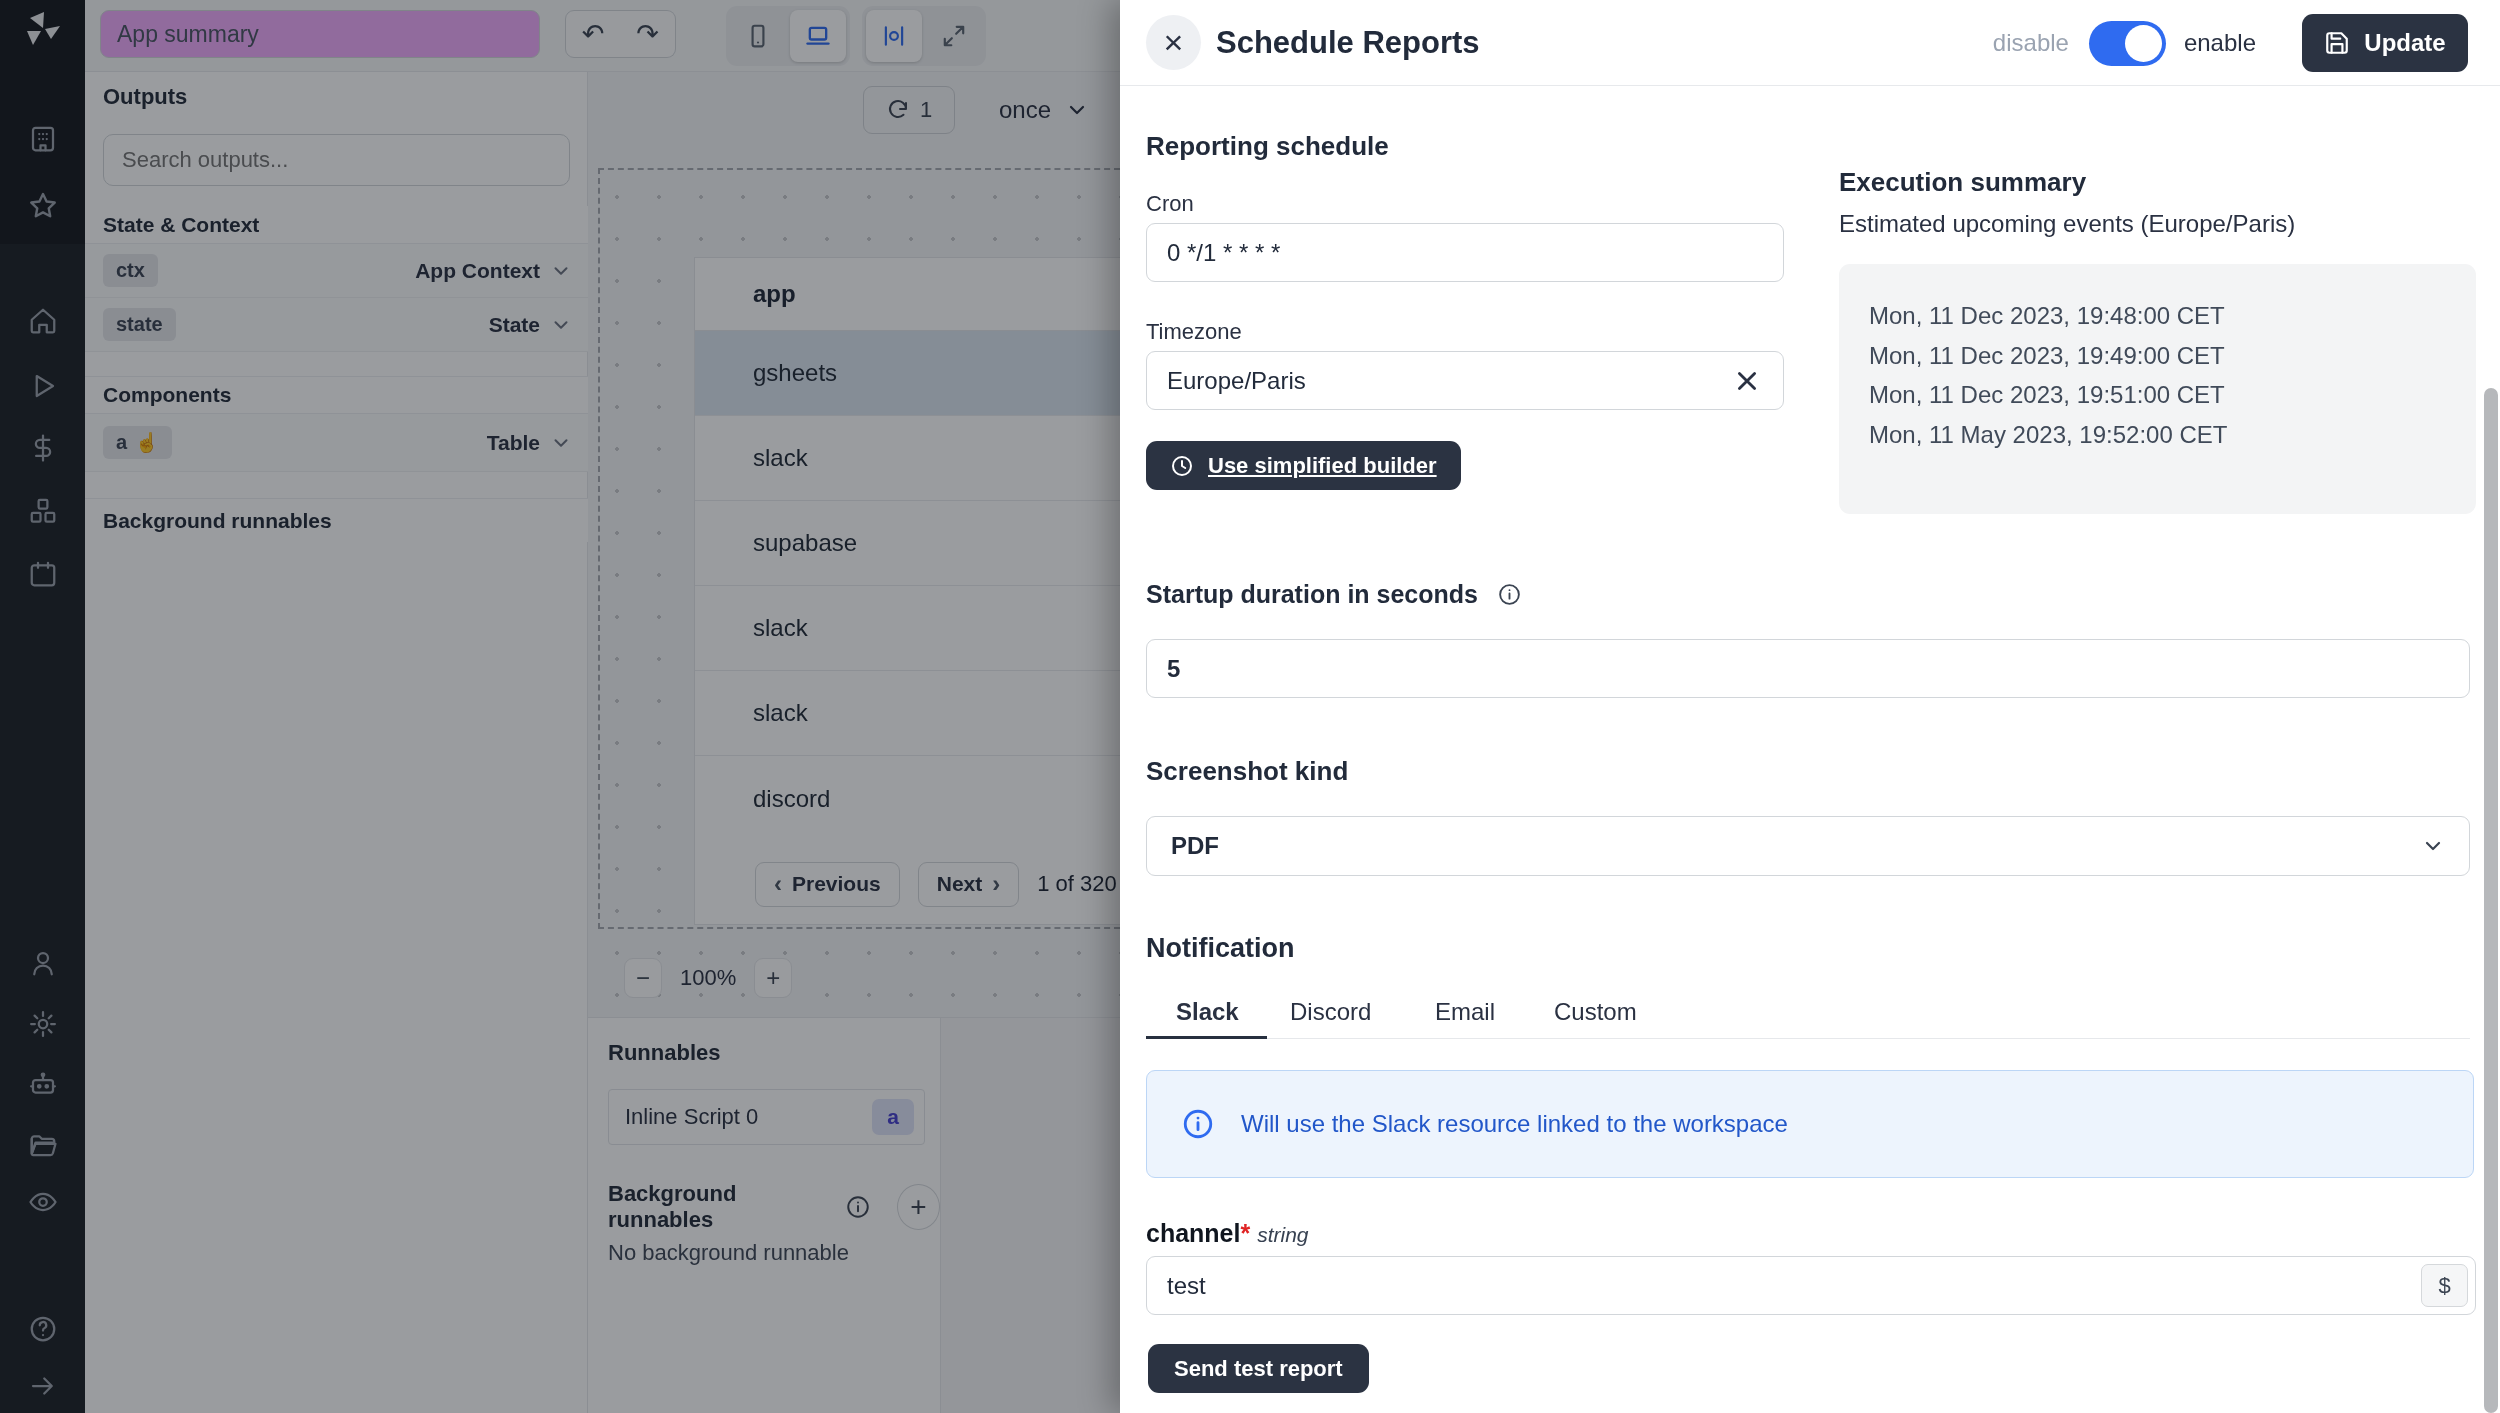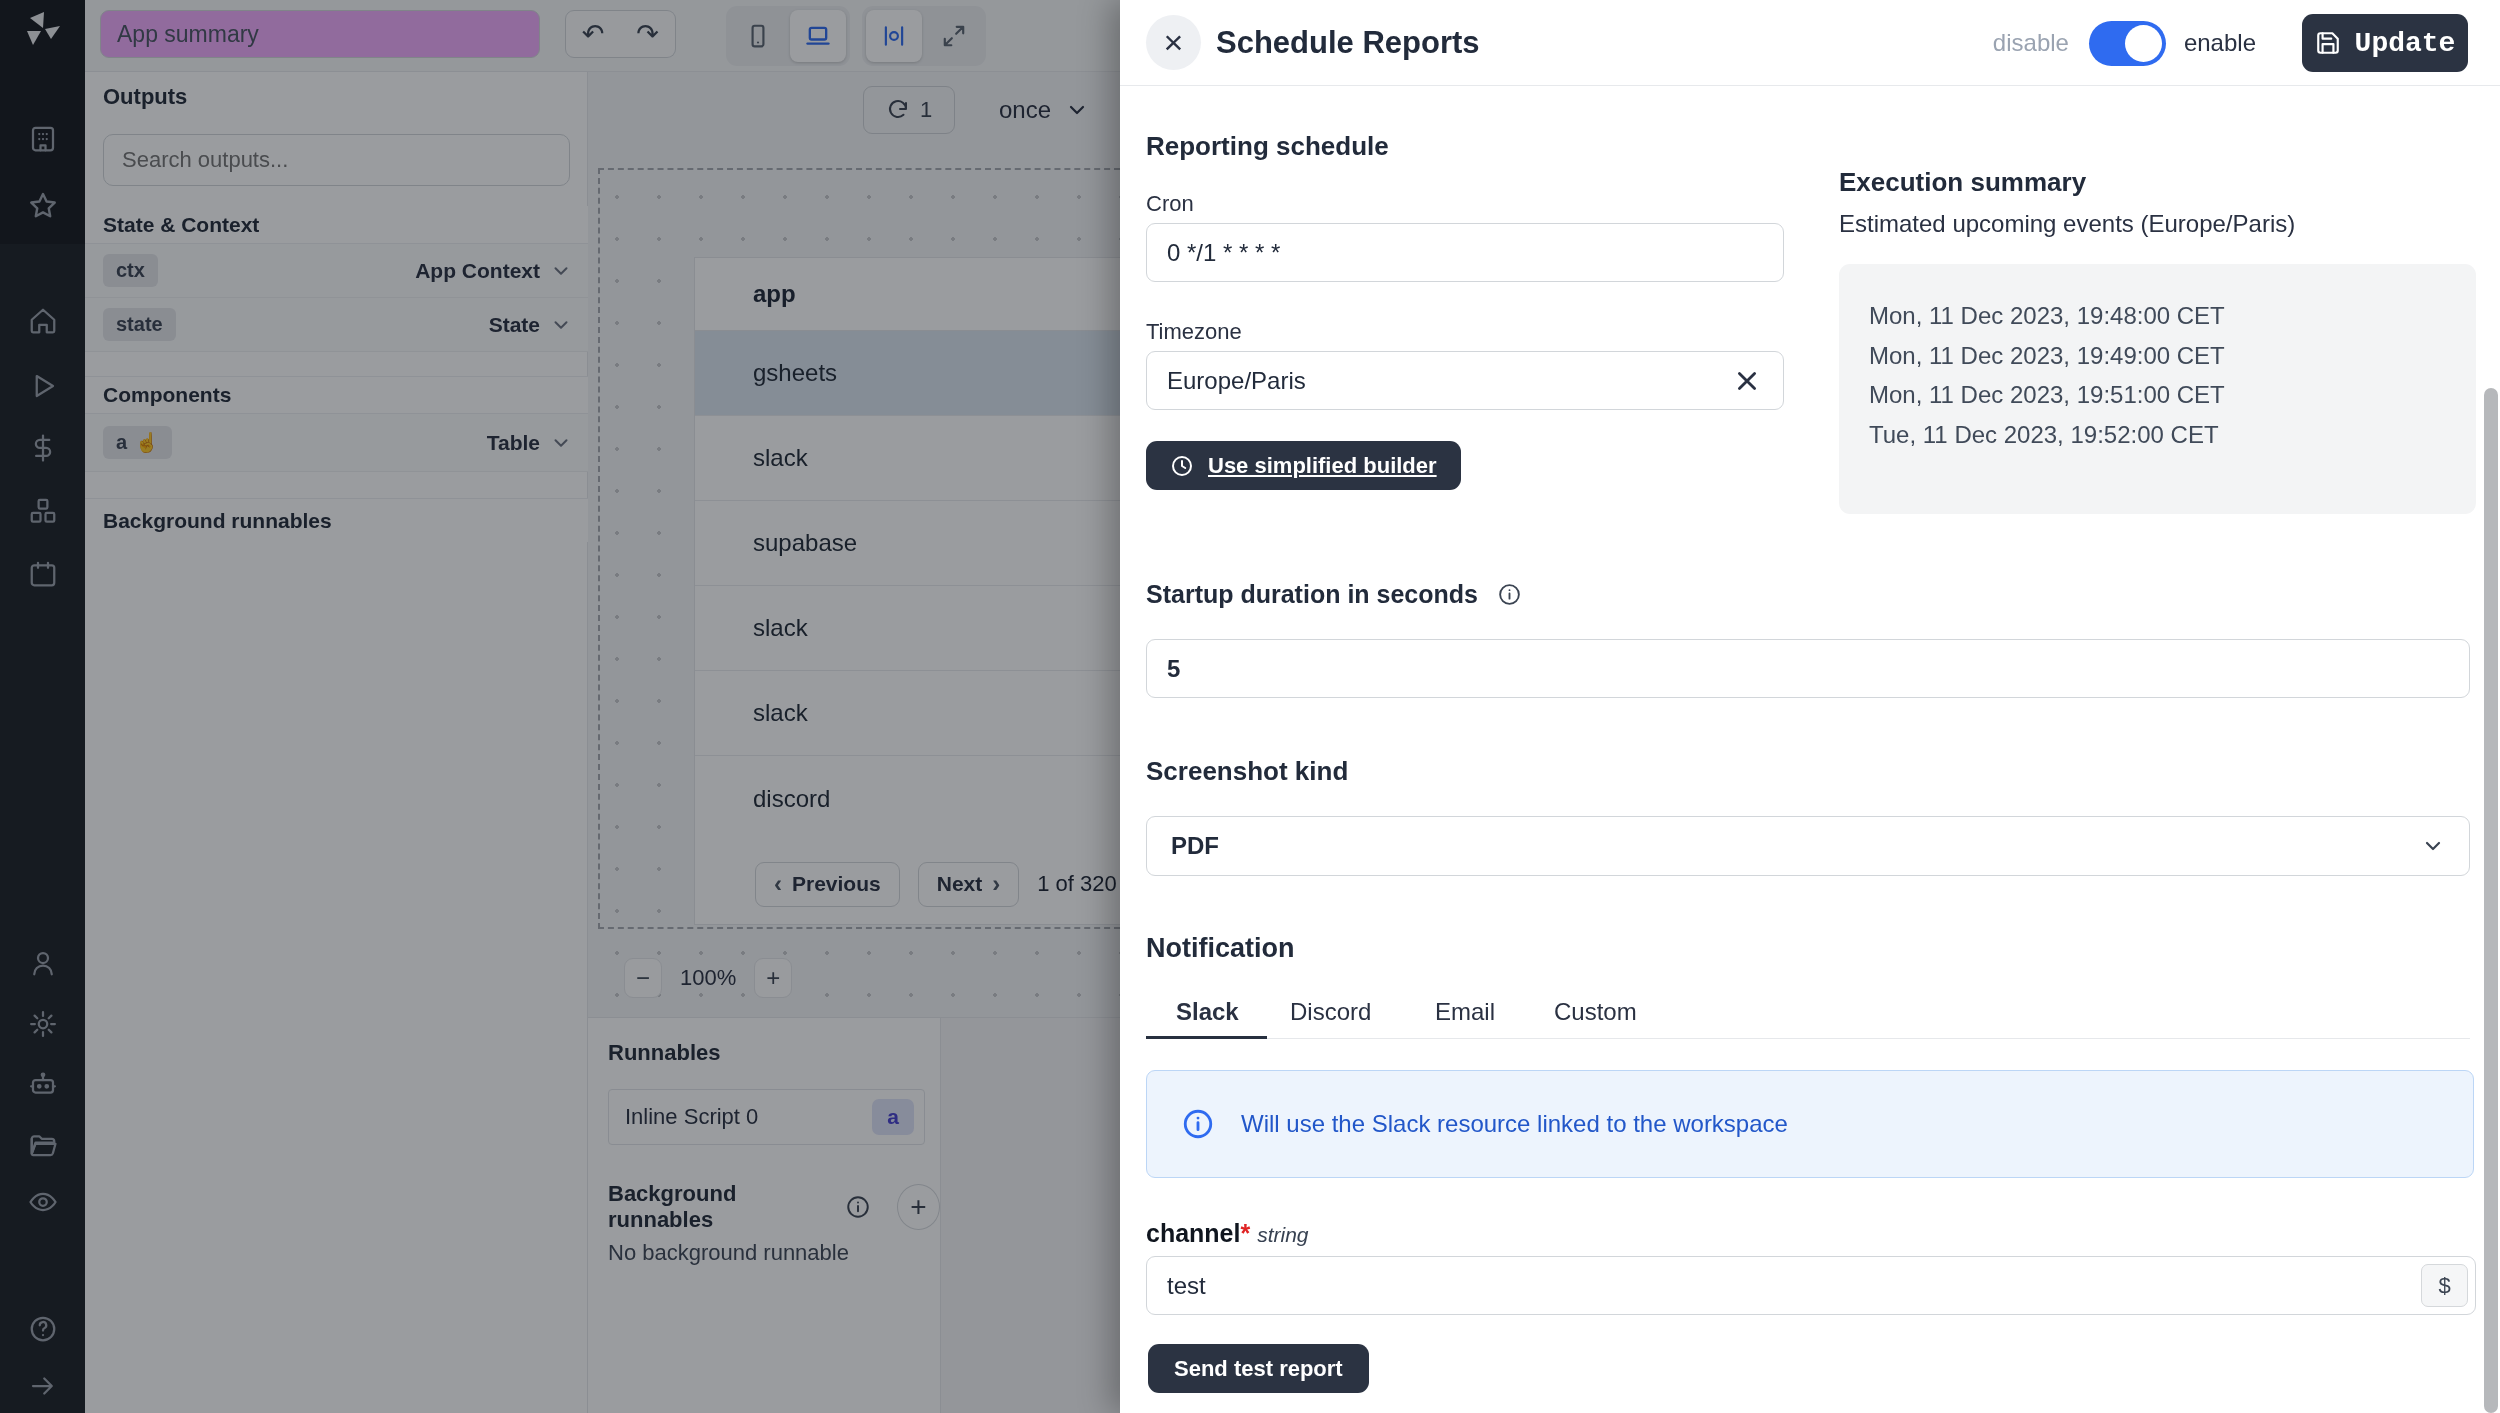--- a/index.html
+++ b/index.html
@@ -88,21 +88,21 @@
   .close-btn { position:absolute; left:26px; top:15px; width:55px; height:55px; border-radius:50%; background:#eef0f3;
     display:flex; align-items:center; justify-content:center; font-size:34px; color:#2a3142; }
   .d-title { position:absolute; left:96px; top:0; height:86px; display:flex; align-items:center; font-size:31px; font-weight:bold; color:#222b3b; }
   .d-header-right { position:absolute; right:32px; top:0; height:86px; display:flex; align-items:center; }
   .toggle-off-label { font-size:24px; color:#9aa3b1; margin-right:20px; }
   .toggle { width:77px; height:45px; border-radius:23px; background:#2f6bf0; position:relative; }
   .toggle .knob { position:absolute; right:4px; top:4px; width:37px; height:37px; border-radius:50%; background:#fff; }
   .toggle-on-label { font-size:24px; color:#2a3142; margin-left:18px; }
   .dark-btn { background:#2b3342; color:#ffffff; border-radius:11px; display:inline-flex; align-items:center; justify-content:center; gap:14px;
     font-weight:600; }
-  .update-btn { margin-left:46px; width:166px; height:58px; font-size:28px;font-family:Liberation Mono, monospace; }
+  .update-btn { margin-left:46px; width:166px; height:58px; font-size:24px; }
   .dark-btn svg { stroke:#fff; fill:none; stroke-width:2; stroke-linecap:round; stroke-linejoin:round; }
 
   .sec-title { position:absolute; font-size:26px; font-weight:bold; color:#222b3b; }
   .fld-label { position:absolute; font-size:22px; color:#2a3142; }
   .txt-input { position:absolute; border:1px solid #d2d6da; border-radius:9px; background:#fff; padding:0 20px;
     font-size:24px; color:#222b3b; font-family:inherit; }
   .clear-x { position:absolute; color:#2a3142; } .clear-x svg { stroke:currentColor; fill:none; stroke-width:2.6; stroke-linecap:round; }
   .builder-btn { position:absolute; left:26px; top:441px; height:49px; padding:0 24px; font-size:22px;text-decoration:underline; }
   .exec-box { position:absolute; left:719px; top:264px; width:637px; height:250px; background:#f3f4f5; border-radius:11px;
     padding:32px 0 0 30px; }
@@ -439,21 +439,21 @@
     </span>
     <span>Use simplified builder</span>
   </div>
 
   <div class="sec-title" style="left:719px; top:167px;">Execution summary</div>
   <div class="exec-sub">Estimated upcoming events (Europe/Paris)</div>
   <div class="exec-box">
     <div class="exec-line">Mon, 11 Dec 2023, 19:48:00 CET</div>
     <div class="exec-line">Mon, 11 Dec 2023, 19:49:00 CET</div>
     <div class="exec-line">Mon, 11 Dec 2023, 19:51:00 CET</div>
-    <div class="exec-line">Tue, 11 Dec 2023, 19:52:00 CET</div>
+    <div class="exec-line">Mon, 11 May 2023, 19:52:00 CET</div>
   </div>
 
   <div class="sec-title" style="left:26px; top:580px; font-size:25px;">
     <span>Startup duration in seconds</span>
     <span class="info-icn" style="display:inline-block; vertical-align:-4px; margin-left:12px;">
       <svg width="25" height="25" viewBox="0 0 24 24">
           <circle cx="12" cy="12" r="9"></circle>
           <path d="M12 11v5M12 7.8h.01"></path>
         </svg>
     </span>

